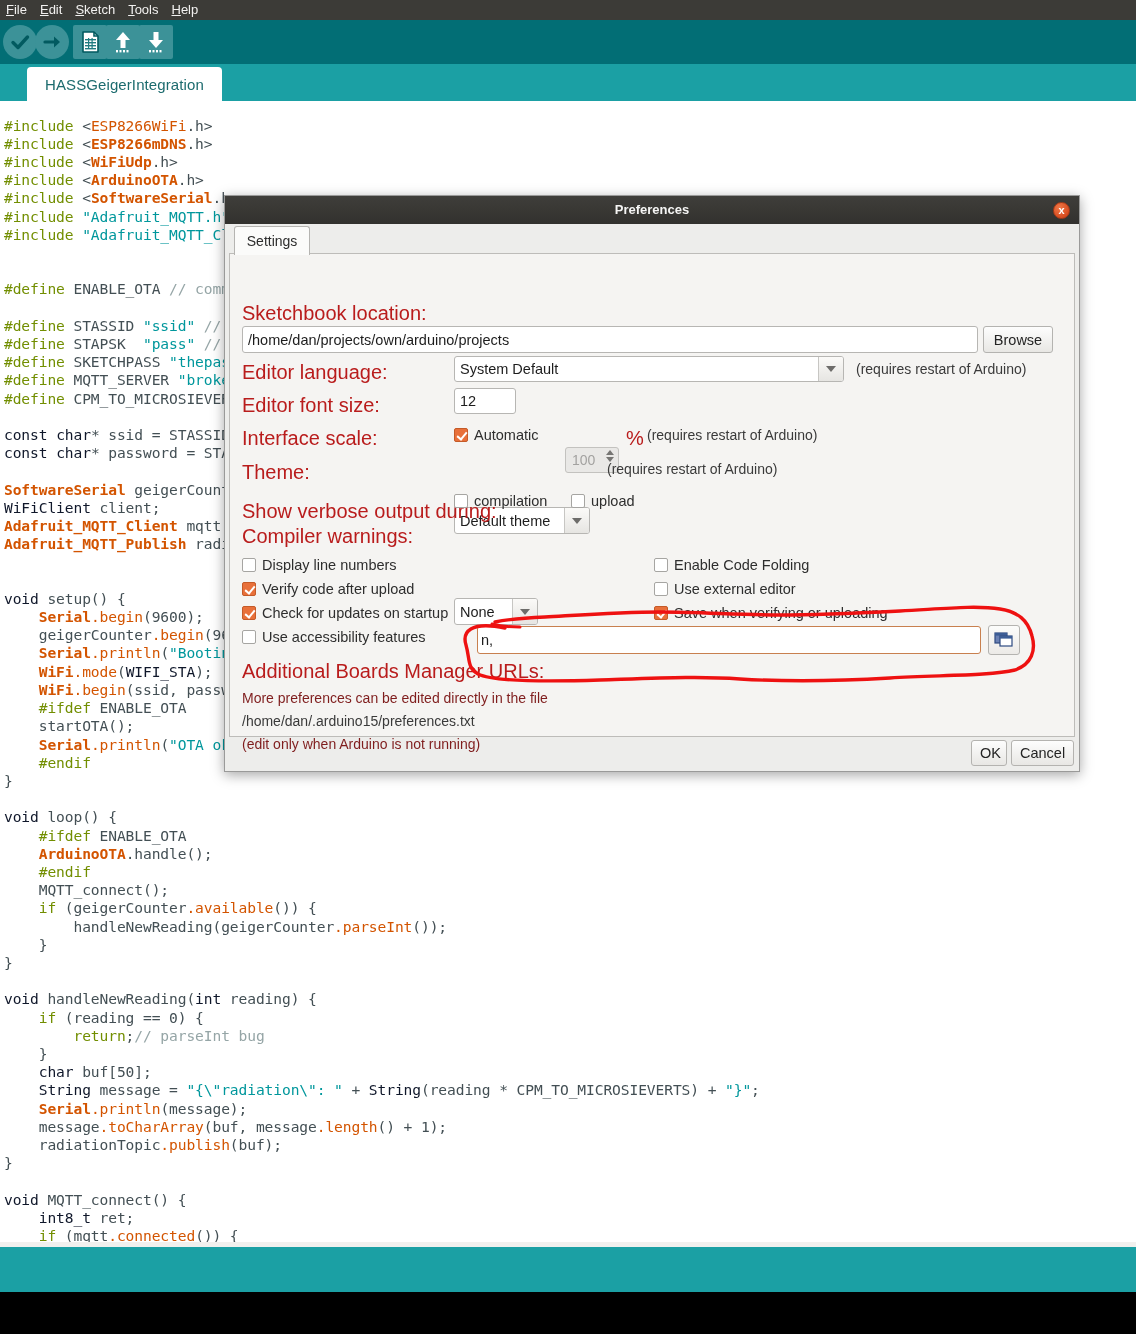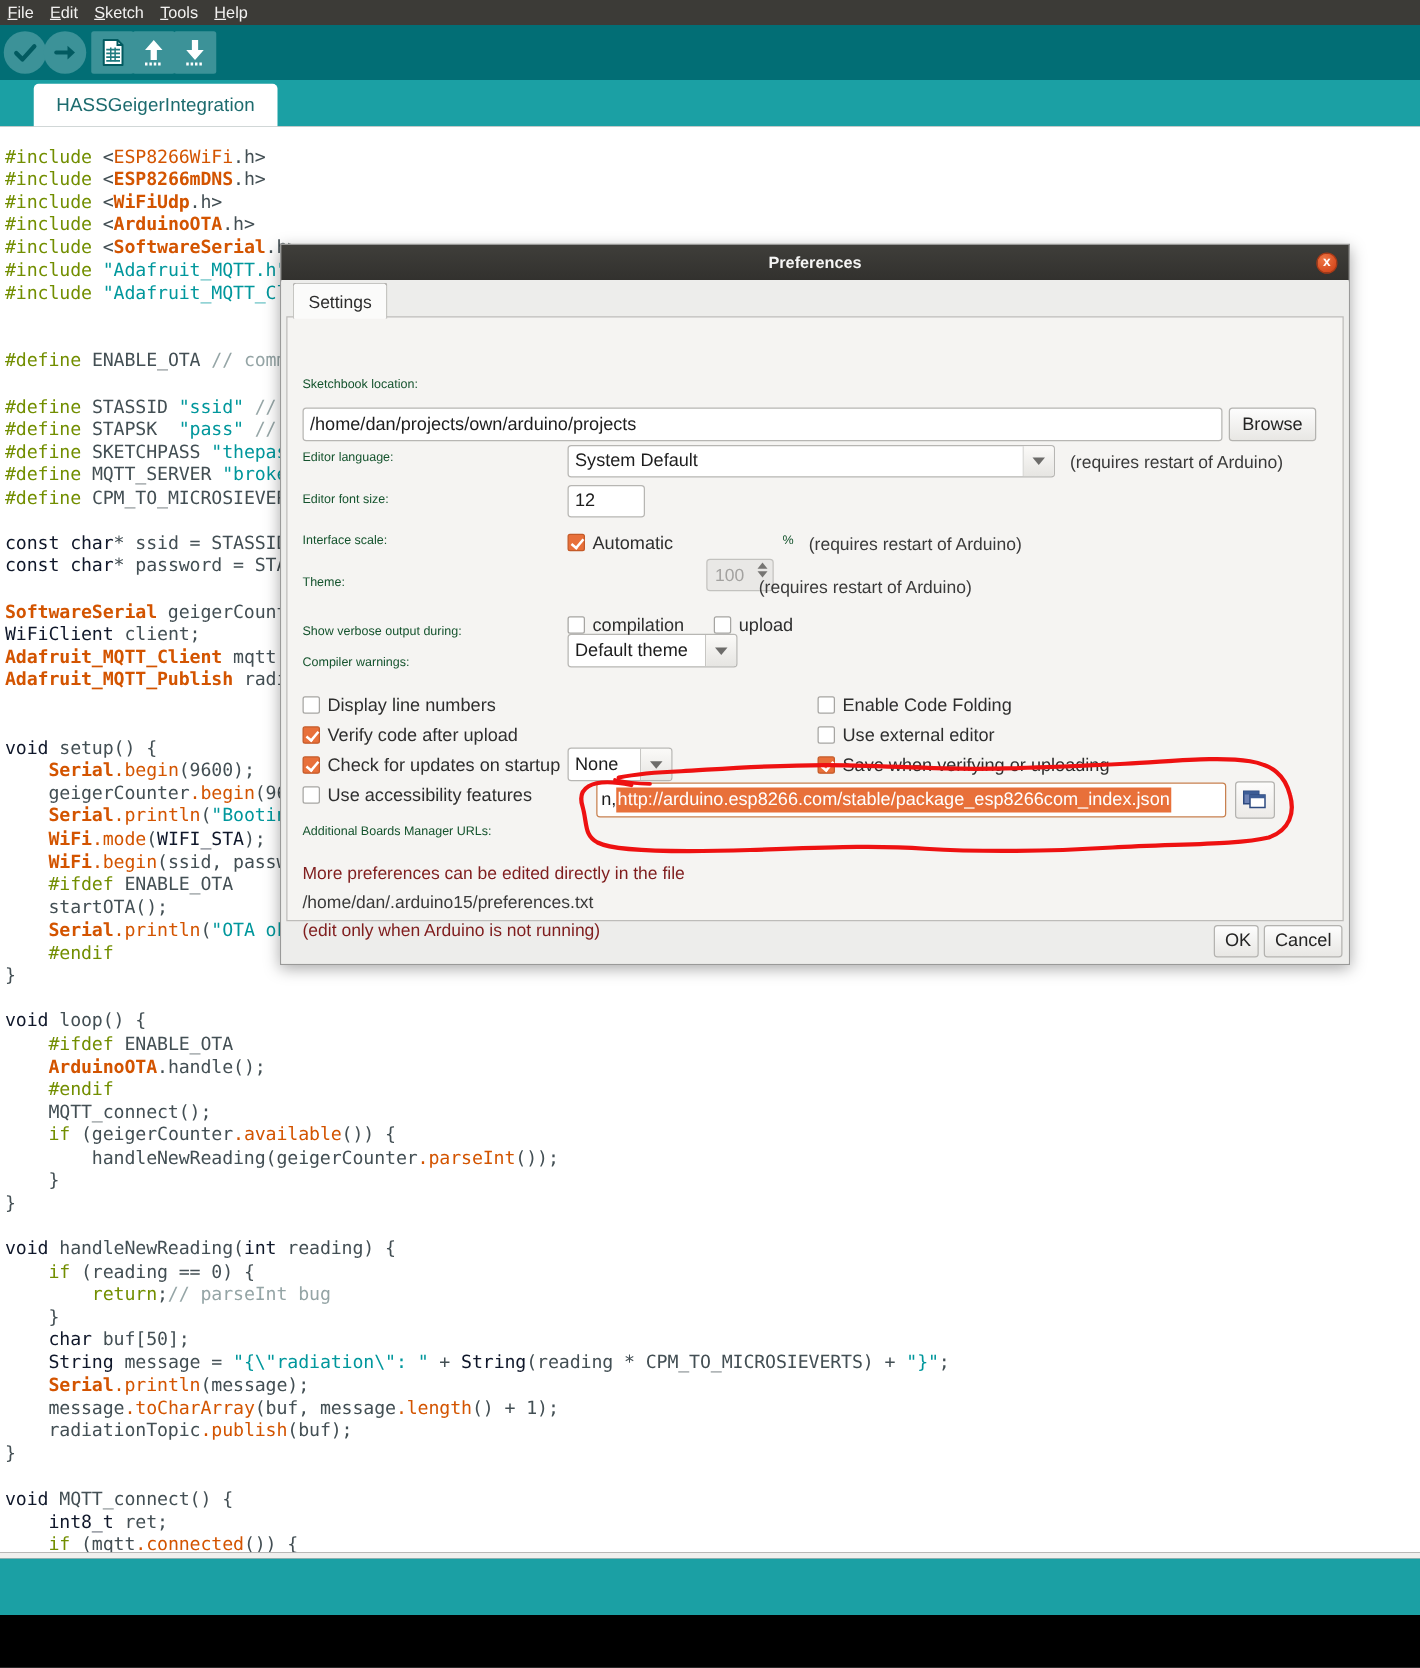--- a/index.html
+++ b/index.html
@@ -180,22 +180,22 @@
   #panel {
     position: absolute; left: 4px; top: 29px;
     width: 846px; height: 484px;
     background: #f5f4f2;
     border: 1px solid #bdbcb9;
     box-sizing: border-box;
   }
 
   .row { position: absolute; }
   .lbl {
-    font-size: 10px;
-    color: #14532d;
+    font-size: 20px;
+    color: #b91c1c;
     white-space: nowrap;
   }
   .hint {
     font-size: 14px;
     color: #3a3a3a;
     white-space: nowrap;
   }
   .grayhint {
     font-size: 14px;
     color: #7f1d1d;
@@ -579,21 +579,20 @@
         <div class="row grayhint" style="left:12px; top:482px;">(edit only when Arduino is not running)</div>
       </div>
 
       <button class="btn" style="position:absolute; left:746px; top:516px; width:36px; height:26px;">OK</button>
       <button class="btn" style="position:absolute; left:786px; top:516px; width:63px; height:26px;">Cancel</button>
     </div>
   </div>
 
   <div id="urlfield">
     <span id="url-prefix">n,</span>
-      <span id="url-selected">http://arduino.esp8266.com/stable/package_esp8266com_index.json</span>
   </div>
   <div id="copybtn">
     <svg width="20" height="18" viewBox="0 0 20 18">
       <rect x="1" y="2" width="12" height="10" fill="#6b81b4" stroke="#2d4a80" stroke-width="1.2"></rect>
       <rect x="1" y="2" width="12" height="2.6" fill="#3c5d96"></rect>
       <rect x="6" y="5" width="12" height="10" fill="#ffffff" stroke="#2d4a80" stroke-width="1.2"></rect>
       <rect x="6" y="5" width="12" height="2.6" fill="#3c5d96"></rect>
     </svg>
   </div>
 

